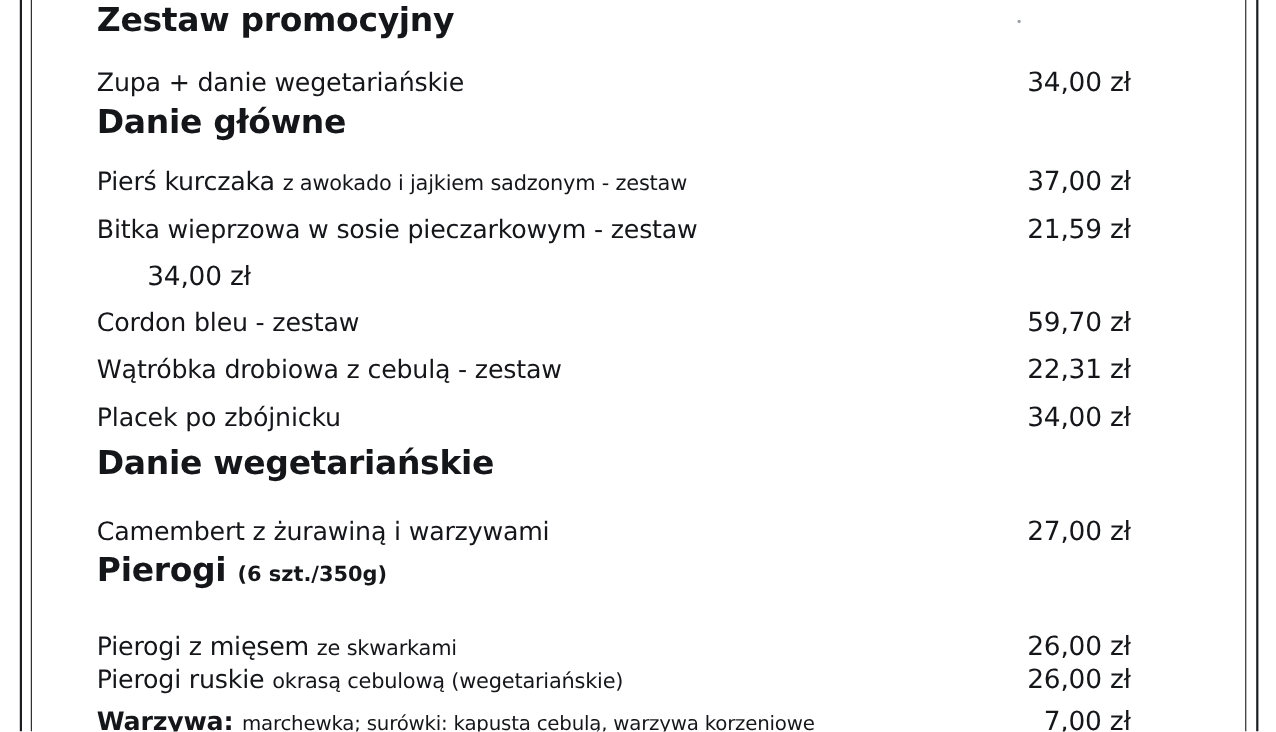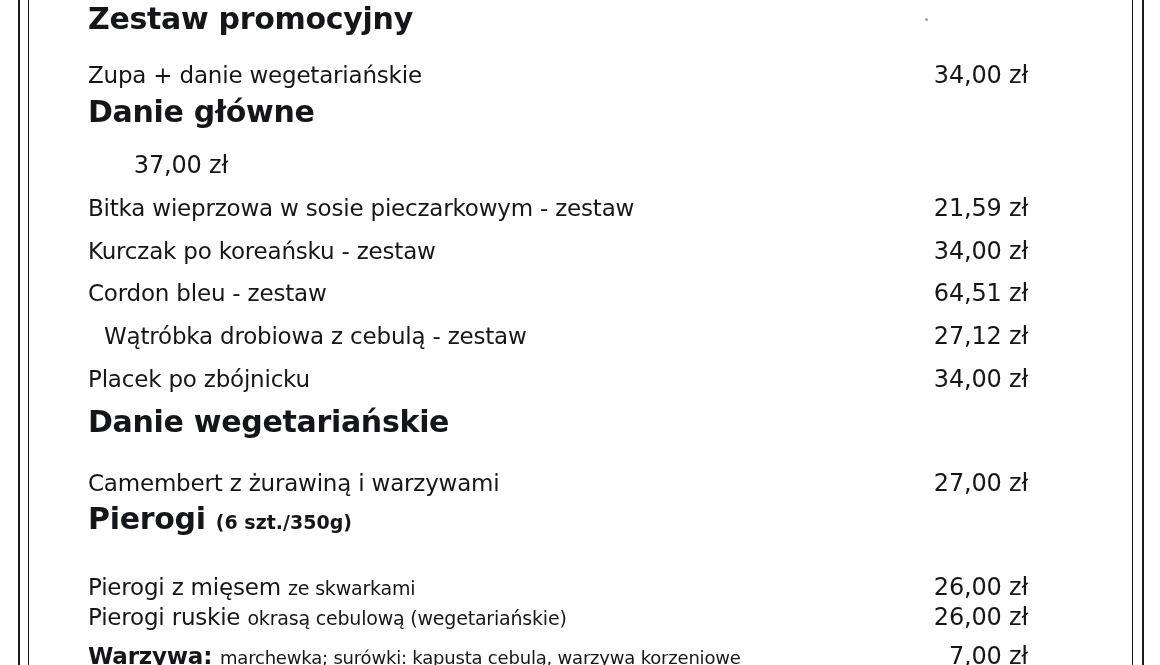--- a/index.html
+++ b/index.html
@@ -89,21 +89,21 @@
   }
 
   
   .row-0  { position: absolute; top: 2px;   left: 0; right: 0; }
   .row-1  { position: absolute; top: 50px;  left: 0; right: 0; }
   .row-2  { position: absolute; top: 95px;  left: 0; right: 0; }
   .row-3  { position: absolute; top: 140px; left: 0; right: 0; }
   .row-4  { position: absolute; top: 183px; left: 0; right: 0; }
   .row-5  { position: absolute; top: 226px; left: 0; right: 0; }
   .row-6  { position: absolute; top: 268px; left: 0; right: 0; }
-  .row-7  { position: absolute; top: 311px; left: 16px; right: 0; gap: 20px; }
+  .row-7  { position: absolute; top: 311px; left: 0; right: 0; gap: 20px; }
   .row-8  { position: absolute; top: 354px; left: 0; right: 0; }
   .row-9  { position: absolute; top: 405px; left: 0; right: 0; }
   .row-10 { position: absolute; top: 458px; left: 0; right: 0; }
   .row-11 { position: absolute; top: 502px; left: 0; right: 0; }
   .row-12 { position: absolute; top: 562px; left: 0; right: 0; }
   .row-13 { position: absolute; top: 592px; left: 0; right: 0; gap: 48px; }
   .row-14 { position: absolute; top: 631px; left: 0; right: 0; }
 
   .speck {
     position: absolute;
@@ -136,41 +136,41 @@
     <div class="row-1 item">
       <span class="name">Zupa + danie wegetariańskie</span>
       <span class="price">34,00 zł</span>
     </div>
 
     <div class="row-2">
       <h2 class="section-title">Danie główne</h2>
     </div>
 
     <div class="row-3 item">
+      <span class="name"><span>Pierś kurczaka</span> <span class="sub">z awokado i jajkiem sadzonym - zestaw</span></span>
       <span class="price">37,00 zł</span>
     </div>
 
     <div class="row-4 item">
       <span class="name">Bitka wieprzowa w sosie pieczarkowym - zestaw</span>
       <span class="price">21,59 zł</span>
     </div>
 
     <div class="row-5 item">
-      <span class="name">Kurczak po koreańsku - zestaw</span>
       <span class="price">34,00 zł</span>
     </div>
 
     <div class="row-6 item">
       <span class="name">Cordon bleu - zestaw</span>
-      <span class="price">64,51 zł</span>
+      <span class="price">59,70 zł</span>
     </div>
 
     <div class="row-7 item">
       <span class="name">Wątróbka drobiowa z cebulą - zestaw</span>
-      <span class="price">27,12 zł</span>
+      <span class="price">22,31 zł</span>
     </div>
 
     <div class="row-8 item">
       <span class="name">Placek po zbójnicku</span>
       <span class="price">34,00 zł</span>
     </div>
 
     <div class="row-9">
       <h2 class="section-title">Danie wegetariańskie</h2>
     </div>

